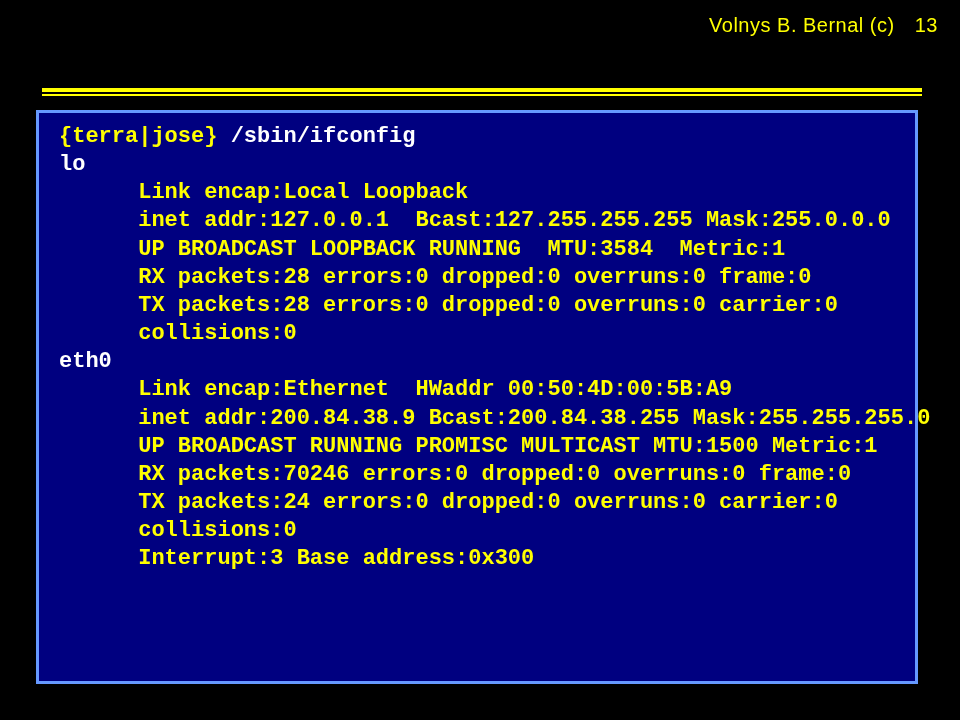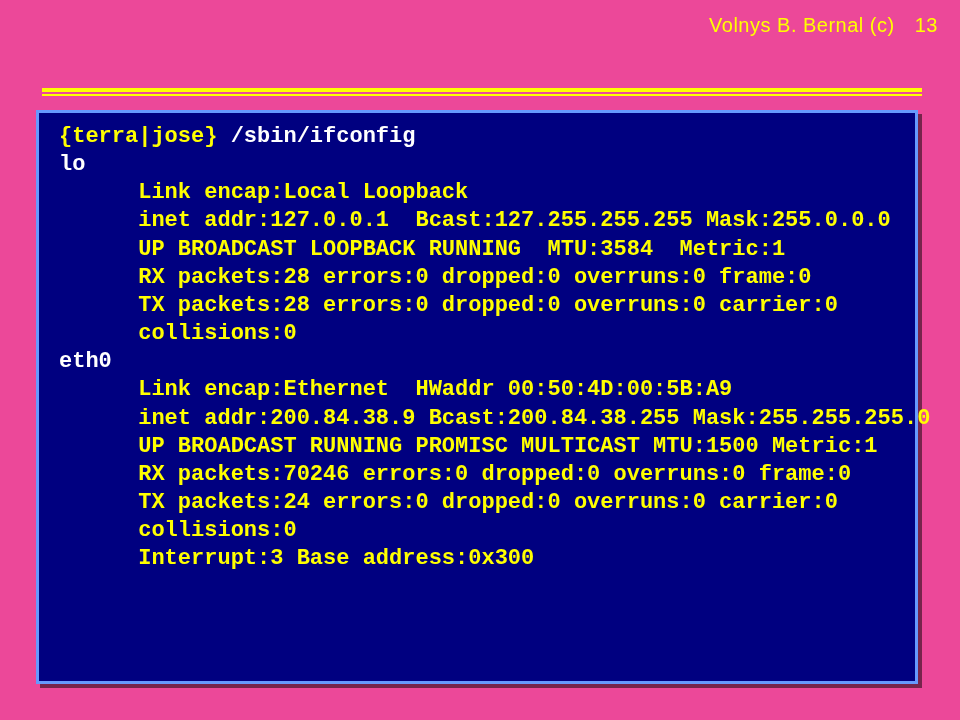--- a/index.html
+++ b/index.html
@@ -8,21 +8,21 @@
     width: 960px;
     height: 720px;
     background: #000080;
     font-family: Arial, Helvetica, sans-serif;
     overflow: hidden;
   }
   .slide {
     position: relative;
     width: 960px;
     height: 720px;
-    background: #ec4899;
+    background: #000000;
     color: #ffff00;
   }
   .pagenum-area {
     position: absolute;
     top: 14px;
     right: 22px;
     font-size: 20px;
     color: #ffff00;
     letter-spacing: 0.5px;
   }

